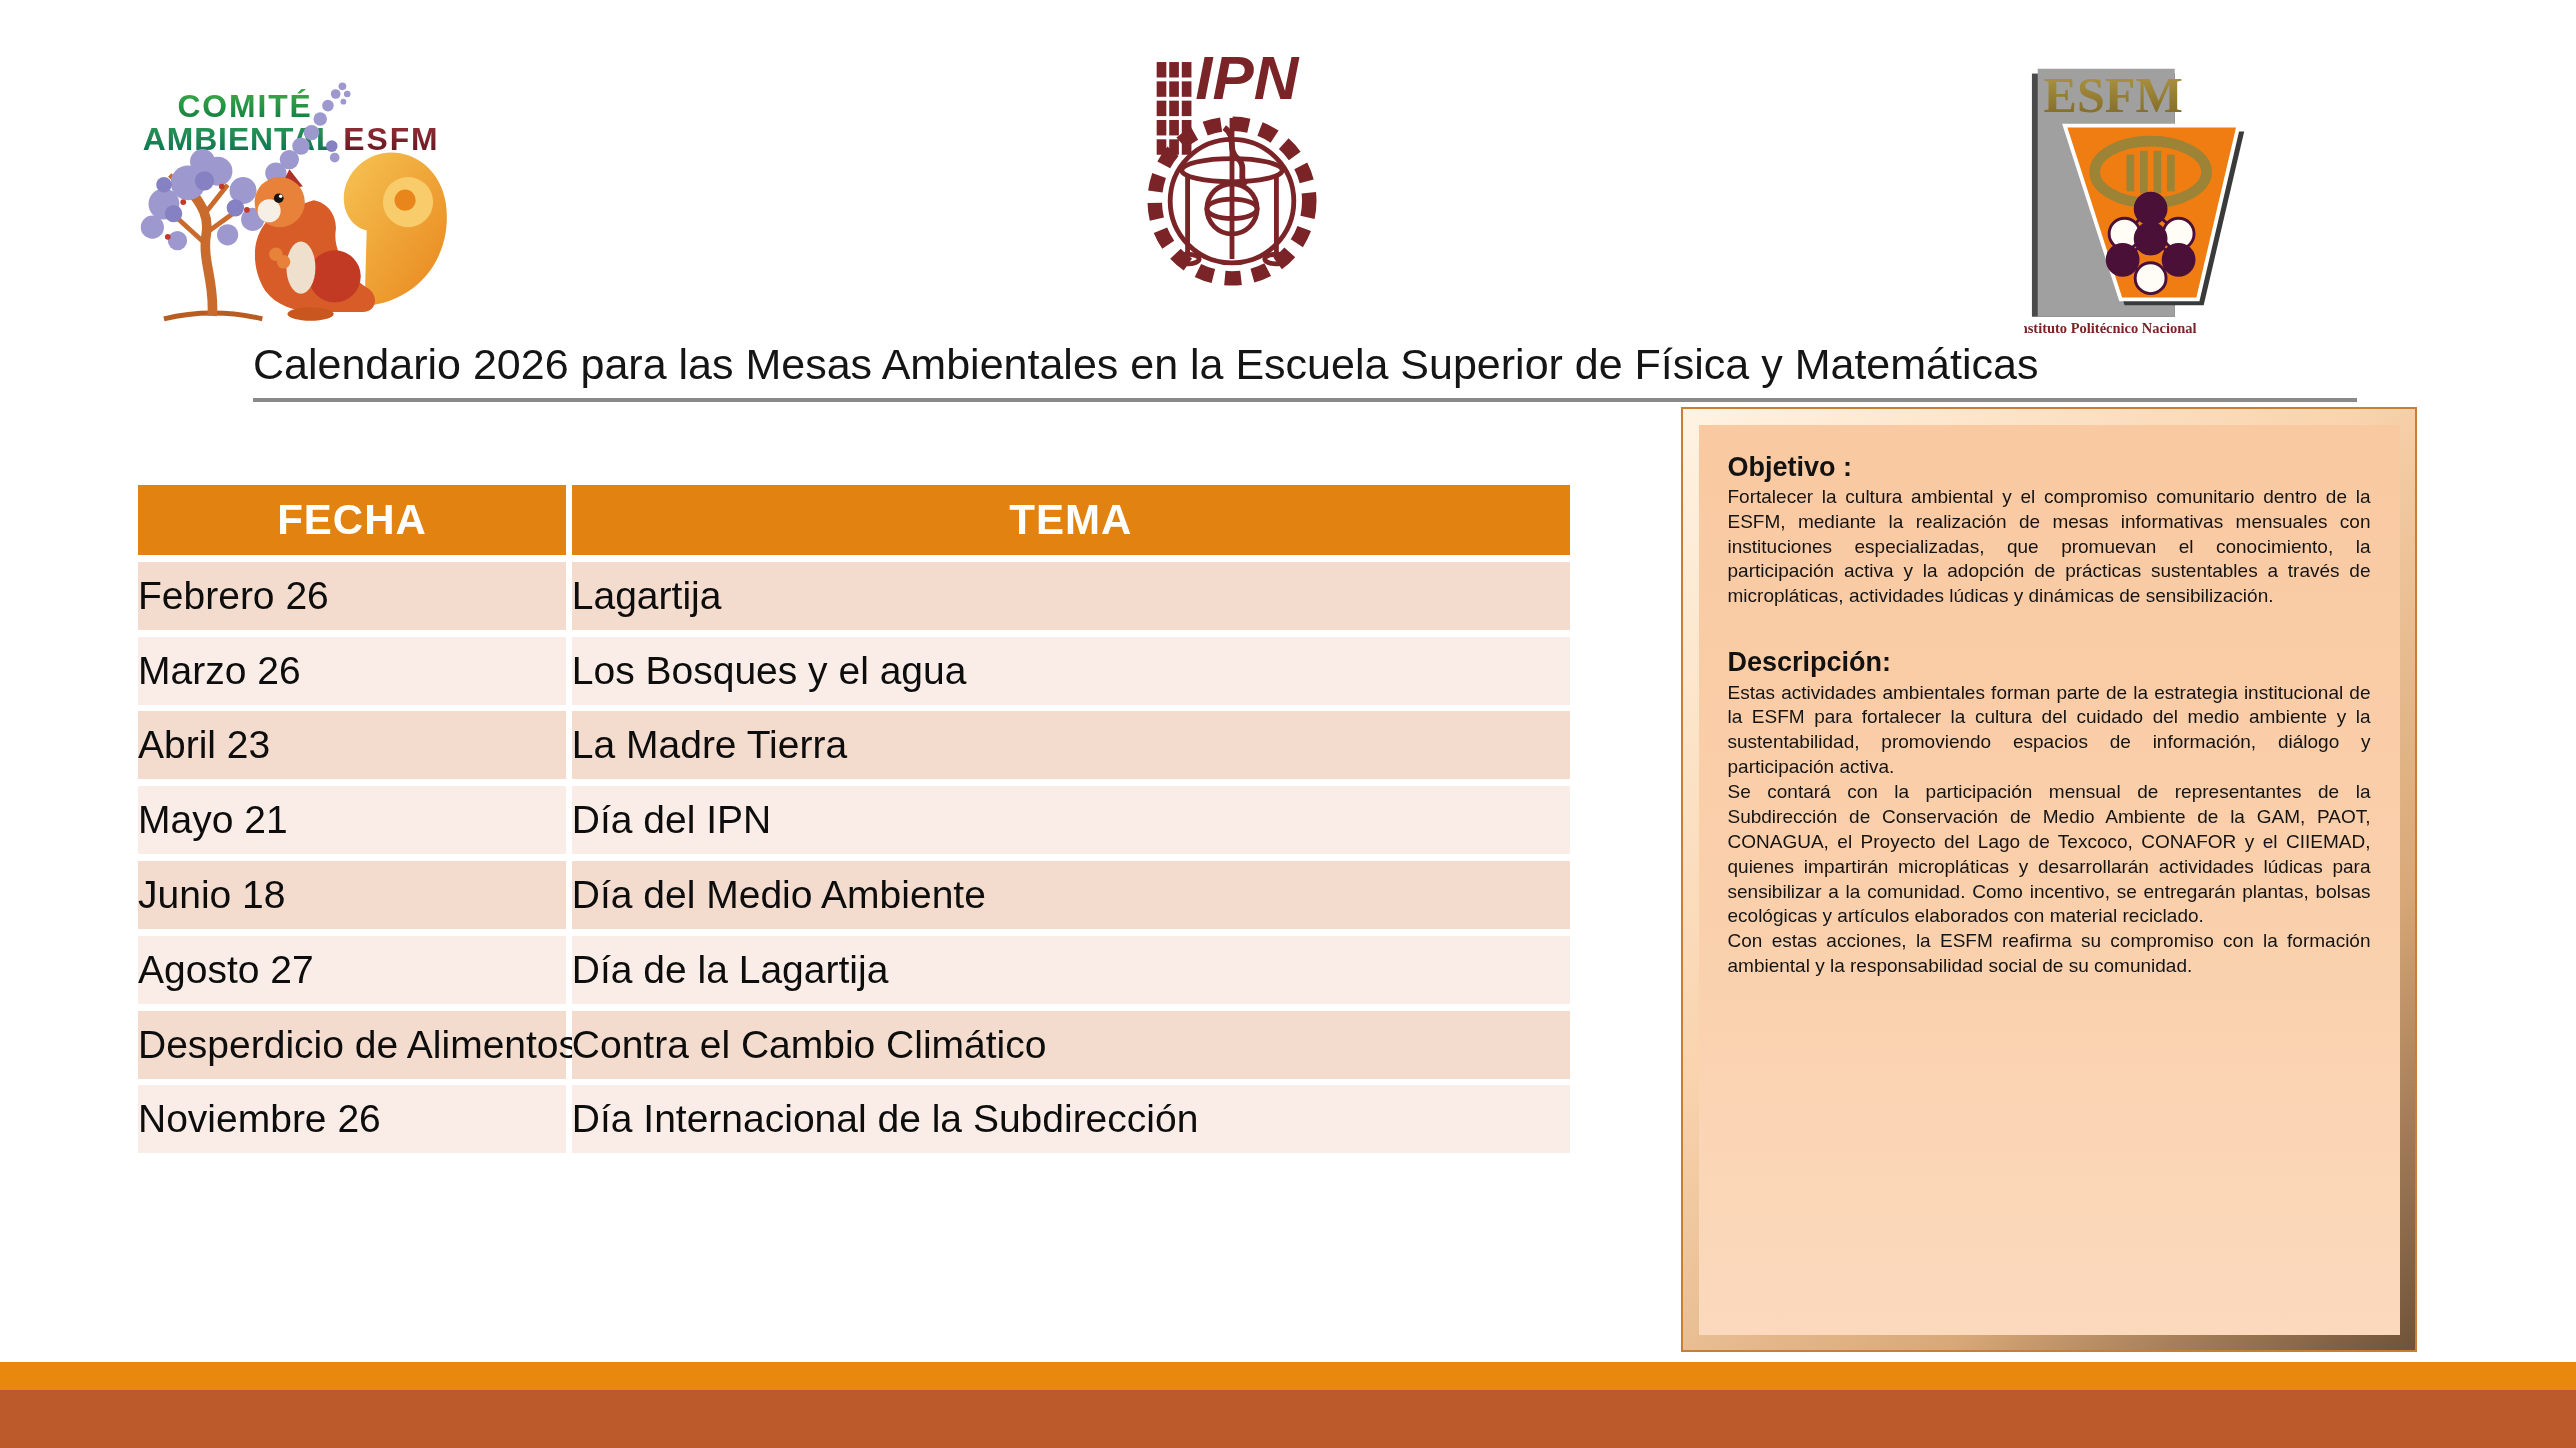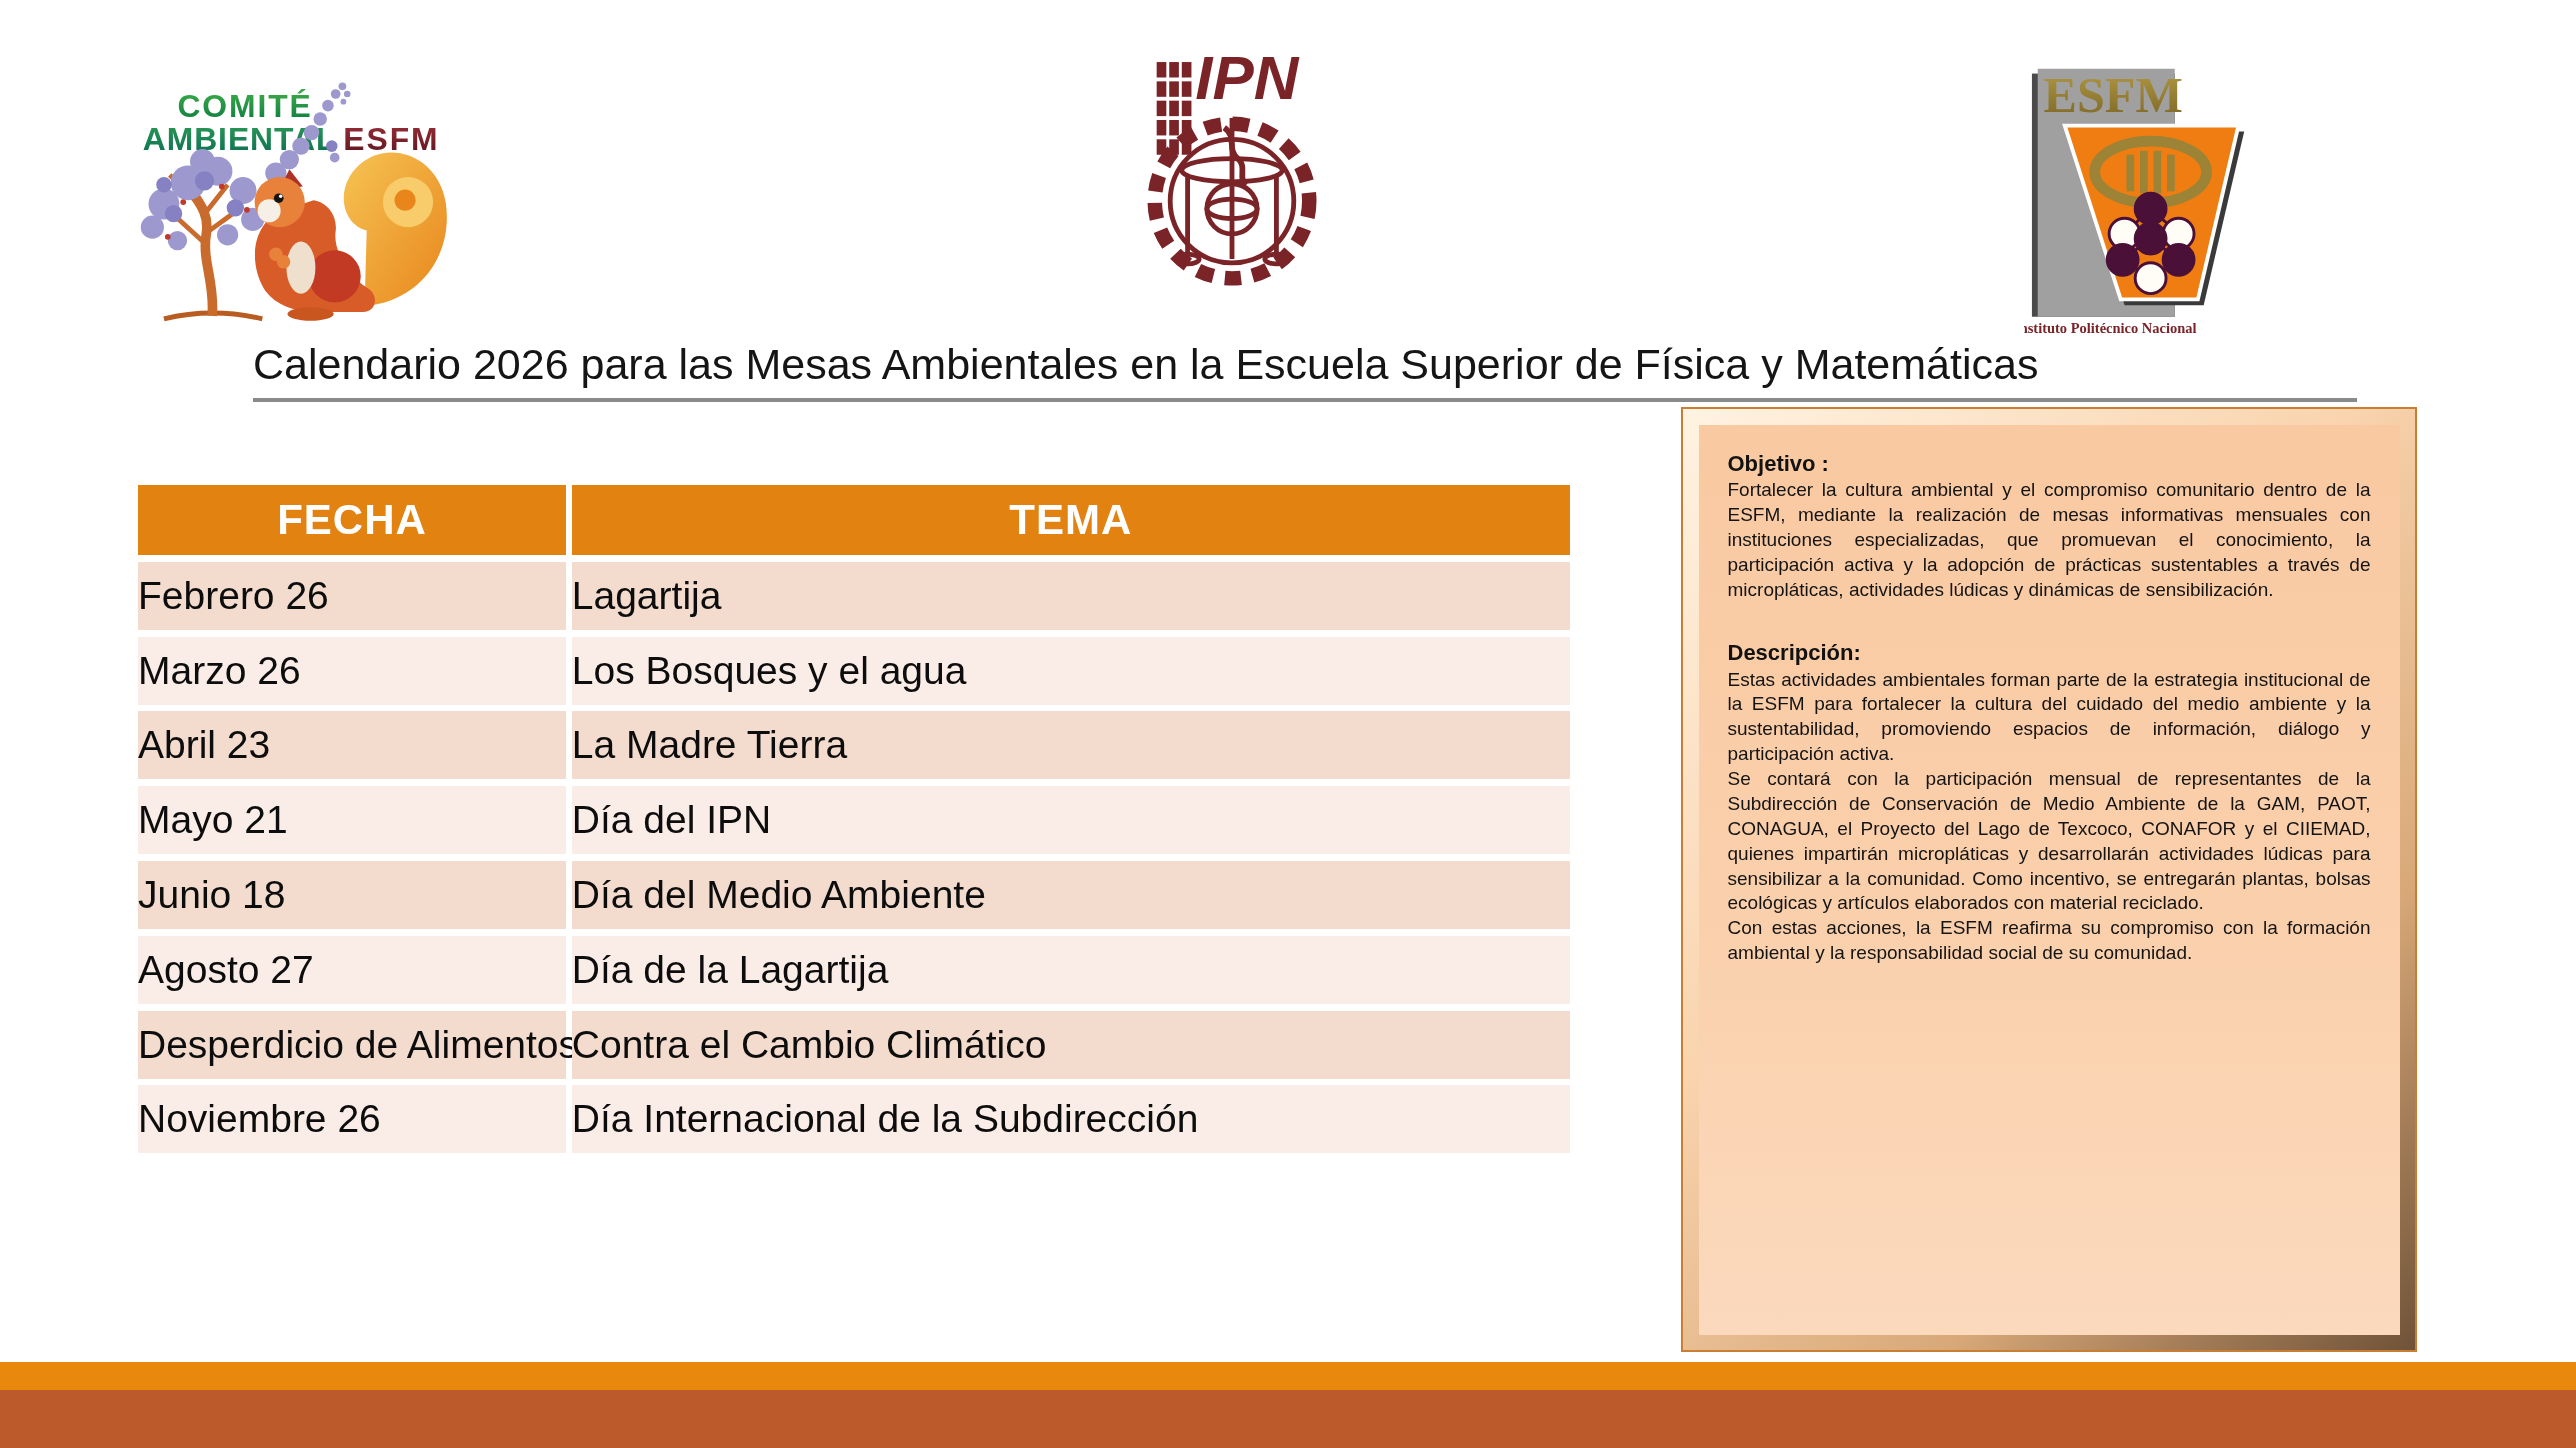--- a/index.html
+++ b/index.html
@@ -47,21 +47,21 @@
     position:absolute;left:1681px;top:384px;width:736px;height:945px;
     box-sizing:border-box;border:2.9px solid #C97E33;
     background:linear-gradient(135deg,#FFF3E2 0%,#F9D4AE 40%,#D8A878 72%,#6F5238 100%);
     padding:15.5px;
   }
   .panel-inner{
     width:100%;height:100%;box-sizing:border-box;
     background:linear-gradient(180deg,#F9C9A1 0%,#FAD0AC 55%,#FBD9BD 100%);
     padding:25px 29px;overflow:hidden;
   }
-  .panel-heading{font-size:22px;font-weight:bold;color:#121212;line-height:1.31;}
+  .panel-heading{font-size:27px;font-weight:bold;color:#121212;line-height:1.31;}
   .panel-par{margin:0;font-size:19px;line-height:1.31;text-align:justify;color:#141414;}
   .panel-spacer{height:36px;}
 
   
   .band-orange{position:absolute;left:0;top:1339px;width:2576px;height:28px;background:#E8890E;}
   .band-rust{position:absolute;left:0;top:1367px;width:2576px;height:82px;background:#BC5A2B;}
 
   svg text{user-select:none;}
 </style>
 </head>

